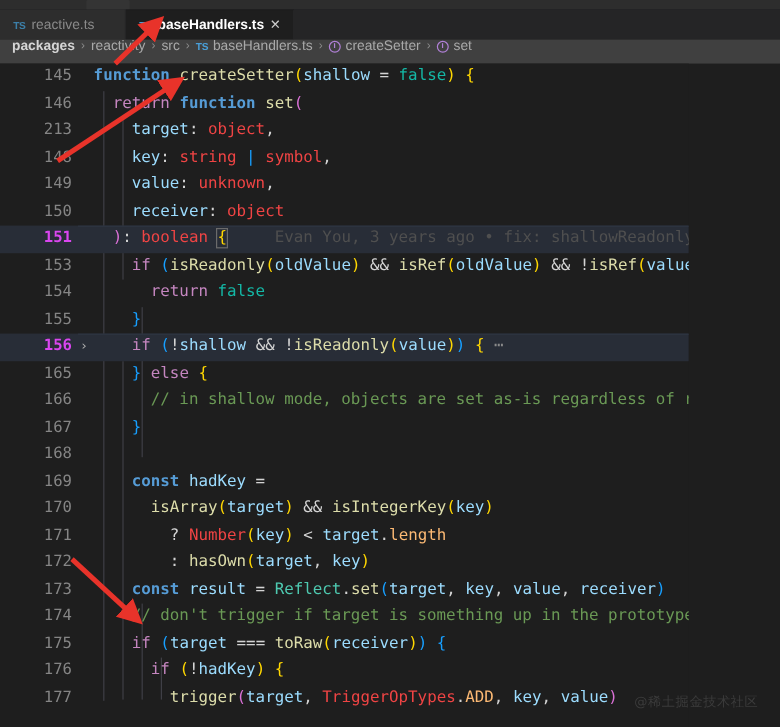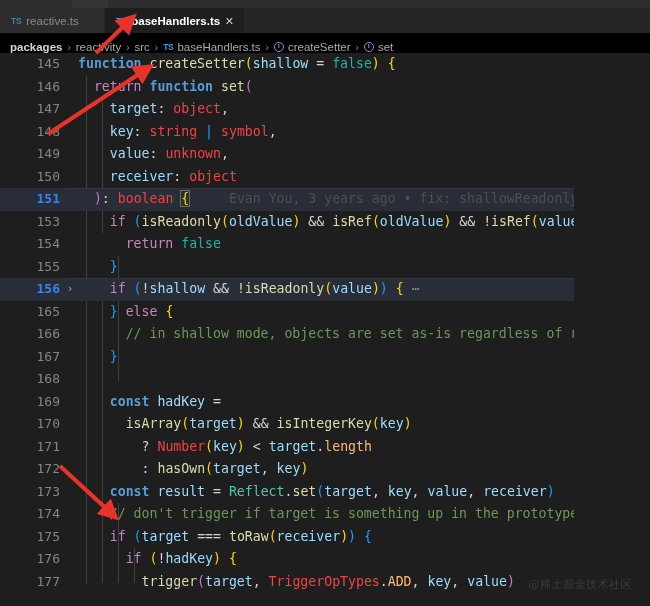--- a/index.html
+++ b/index.html
@@ -91,23 +91,23 @@
     flex: 1 1 auto;
     background: #252526;
   }
 
   
   .breadcrumb {
     position: absolute;
     top: 33px; left: 0;
     width: 650px;
     height: 20px;
-    background: #000000;
+    background: #404040;
     display: flex;
-    align-items: flex-end;
+    align-items: flex-start;
     padding-left: 10px;
     box-sizing: border-box;
     font-size: 11.5px;
     color: #a9a9a9;
     white-space: nowrap;
   }
   .bc-item { display: inline-flex; align-items: center; gap: 4px; }
   .bc-item.strong { color: #d4d4d4; font-weight: bold; }
   .bc-sep { margin: 0 5px; color: #8a8a8a; font-size: 10px; }
   .bc-ts {
@@ -160,21 +160,21 @@
   }
   .gutter {
     position: absolute;
     left: 0; top: 0;
     width: 60px;
     text-align: right;
     color: #858585;
     font-family: "DejaVu Sans Mono", "Liberation Mono", monospace;
     font-size: 13px;
   }
-  .code-row.hl .gutter { color: #3b82f6; font-weight: bold; }
+  .code-row.hl .gutter { color: #d946ef; font-weight: bold; }
   .fold {
     position: absolute;
     left: 64px; top: 0;
     width: 12px;
     color: #adadad;
     font-size: 11px;
     text-align: center;
   }
   .code-text {
     position: absolute;
@@ -289,21 +289,21 @@
       <span class="gutter">145</span>
       <span class="code-text"><span class="t-key">function</span> <span class="t-fn">createSetter</span><span class="t-p1">(</span><span class="t-var">shallow</span> <span class="t-op">=</span> <span class="t-lit">false</span><span class="t-p1">)</span> <span class="t-p1">{</span></span>
     </div>
 
     <div class="code-row">
       <span class="gutter">146</span>
       <span class="code-text">  <span class="t-ctrl">return</span> <span class="t-key">function</span> <span class="t-fn">set</span><span class="t-p2">(</span></span>
     </div>
 
     <div class="code-row">
-      <span class="gutter">147</span>
+      <span class="gutter">213</span>
       <span class="code-text">    <span class="t-var">target</span><span class="t-op">:</span> <span class="t-type">object</span><span class="t-op">,</span></span>
     </div>
 
     <div class="code-row">
       <span class="gutter">148</span>
       <span class="code-text">    <span class="t-var">key</span><span class="t-op">:</span> <span class="t-type">string</span> <span class="t-p3">|</span> <span class="t-type">symbol</span><span class="t-op">,</span></span>
     </div>
 
     <div class="code-row">
       <span class="gutter">149</span>

